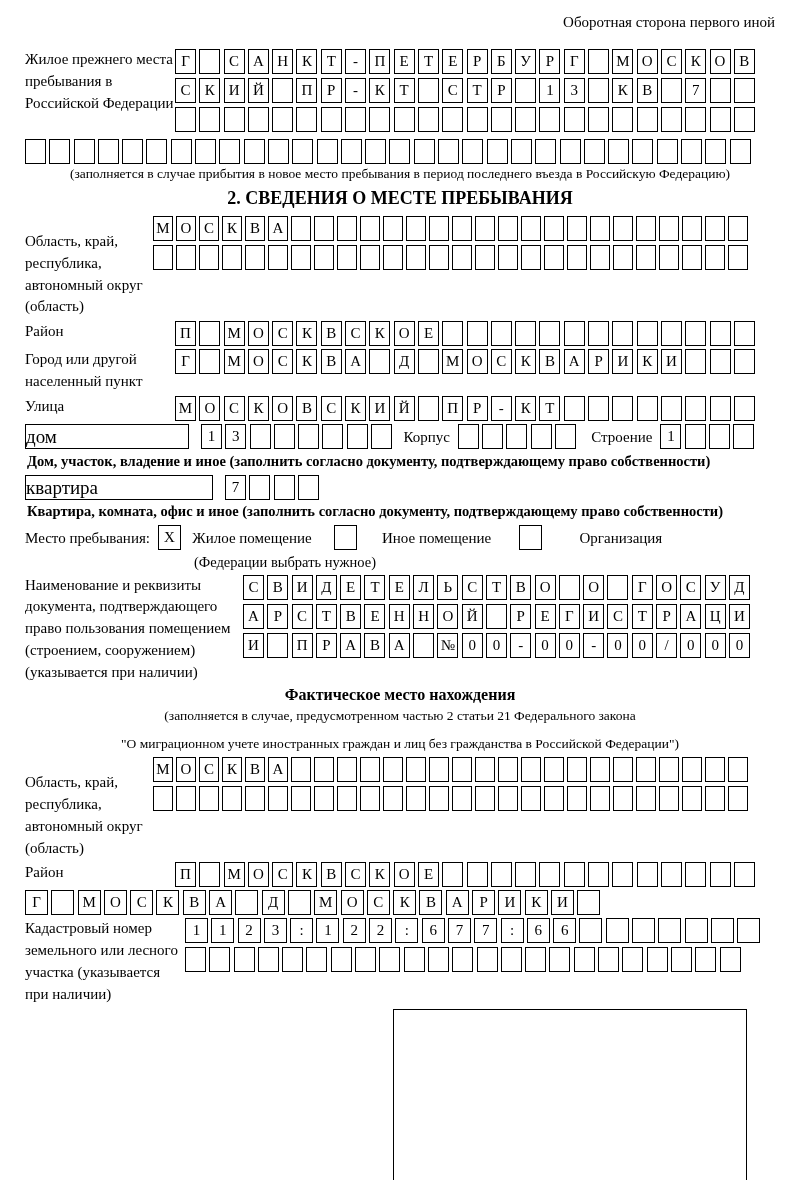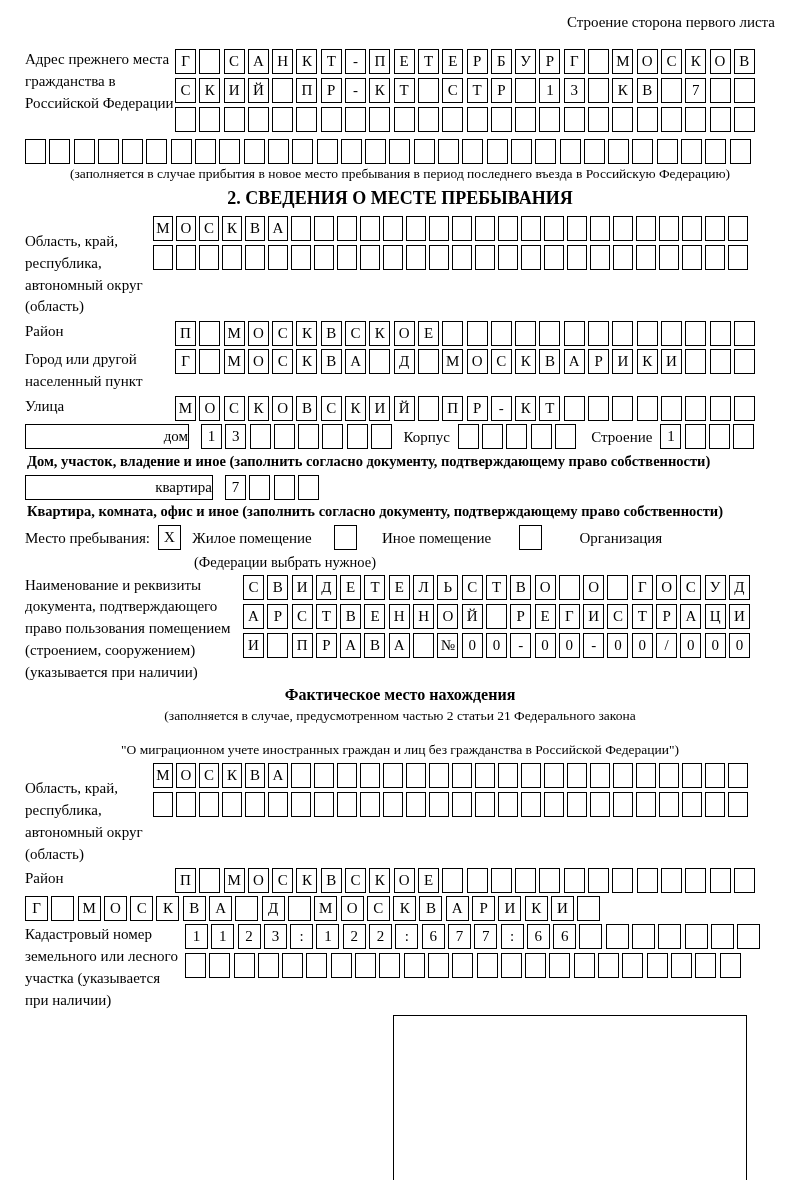--- a/index.html
+++ b/index.html
@@ -16,37 +16,37 @@
   .stack>.cells{margin-bottom:4px;}
   .cells{display:flex;}
   .cell{flex:0 0 auto;width:19px;height:23px;border:1.6px solid #000;margin-right:3.3px;
         text-align:center;font-size:15px;line-height:23px;}
   .cells-sm .cell{width:18px;margin-right:3px;}
   .cells-lg .cell{width:21px;margin-right:3.3px;}
   .note{font-size:13.5px;text-align:center;margin:1px 0 5px;}
   .note-left{font-size:14.5px;text-align:left;margin:0 0 5px 2px;font-weight:bold;}
   .sec-title{font-weight:bold;text-align:center;font-size:18px;margin:6px 0 7px;}
   .sub-title{font-weight:bold;text-align:center;font-size:16px;margin:0 0 4px;}
-  .widebox{border:1.6px solid #000;height:23px;text-align:right;font-size:15px;line-height:23px;flex:0 0 auto;}
+  .widebox{border:1.6px solid #000;height:23px;text-align:left;font-size:19px;line-height:23px;flex:0 0 auto;}
   .gap12{width:12px;flex:0 0 12px;}
   .gap8{width:8px;flex:0 0 8px;}
   .inline-lbl{font-size:15px;line-height:26px;white-space:nowrap;}
   .stay-note{width:520px;text-align:center;font-size:14.5px;margin:0 0 4px 0;}
   .stamp-wrap{margin-left:368px;margin-top:4px;}
   .stamp-box{width:352px;height:172px;border:1.8px solid #000;}
 </style>
 </head>
 <body>
 
 <div class="page">
 
-  <div class="hdr-note">Строение сторона первого листа</div>
-
-  <div class="frow">
-    <div class="lbl w150">Адрес прежнего места гражданства в Российской Федерации</div>
+  <div class="hdr-note">Оборотная сторона первого иной</div>
+
+  <div class="frow">
+    <div class="lbl w150">Жилое прежнего места пребывания в Российской Федерации</div>
     <div class="stack">
       <div class="cells">
           <span class="cell">Г</span>
           <span class="cell"></span>
           <span class="cell">С</span>
           <span class="cell">А</span>
           <span class="cell">Н</span>
           <span class="cell">К</span>
           <span class="cell">Т</span>
           <span class="cell">-</span>
@@ -442,21 +442,21 @@
           <span class="cell">0</span>
           <span class="cell">/</span>
           <span class="cell">0</span>
           <span class="cell">0</span>
           <span class="cell">0</span>
         </div>
     </div>
   </div>
 
   <div class="sub-title">Фактическое место нахождения</div>
-  <div class="note" style="margin-bottom:18px;">(заполняется в случае, предусмотренном частью 2 статьи 21 Федерального закона</div>
+  <div class="note" style="margin-bottom:12px;">(заполняется в случае, предусмотренном частью 2 статьи 21 Федерального закона</div>
   <div class="note">"О миграционном учете иностранных граждан и лиц без гражданства в Российской Федерации")</div>
 
   <div class="frow">
     <div class="lbl w128">Область, край, республика, автономный округ (область)</div>
     <div class="stack">
       <div class="cells cells-sm">
           <span class="cell">М</span>
           <span class="cell">О</span>
           <span class="cell">С</span>
           <span class="cell">К</span>

